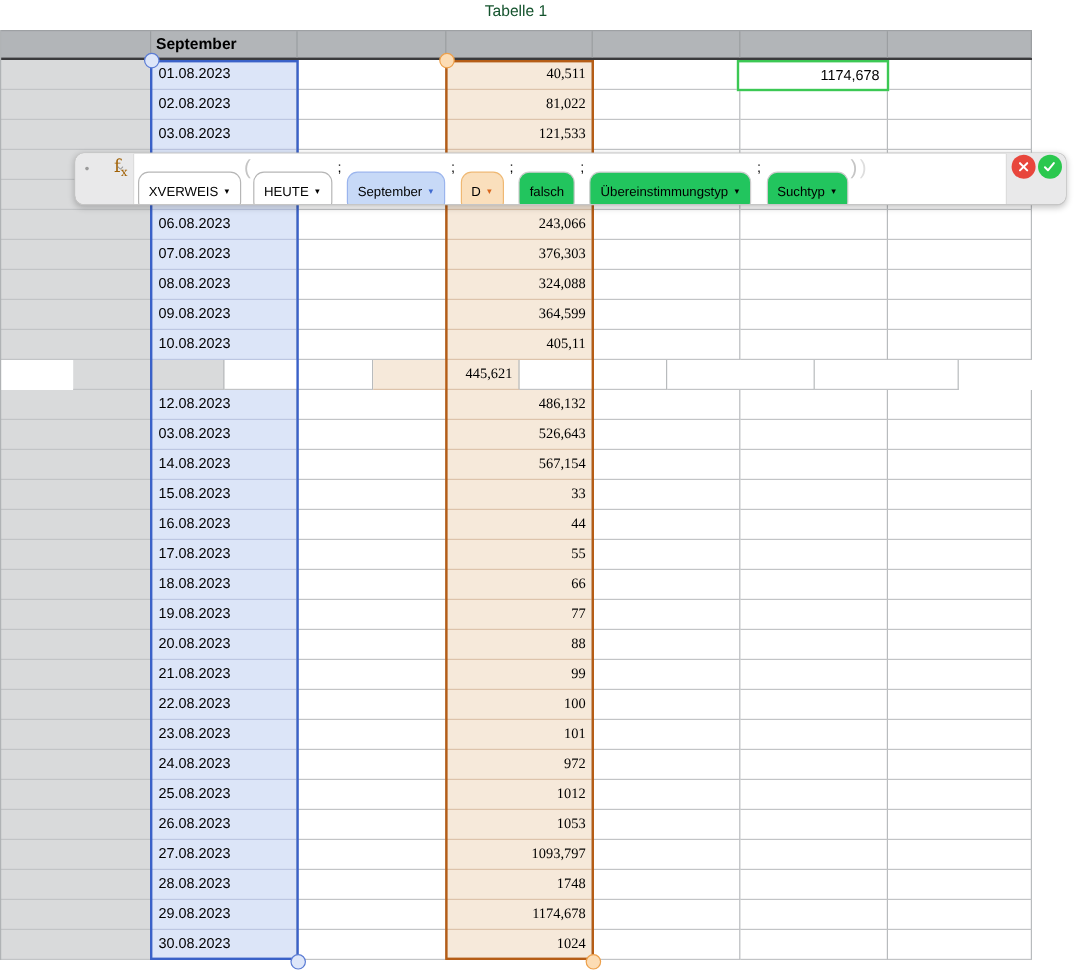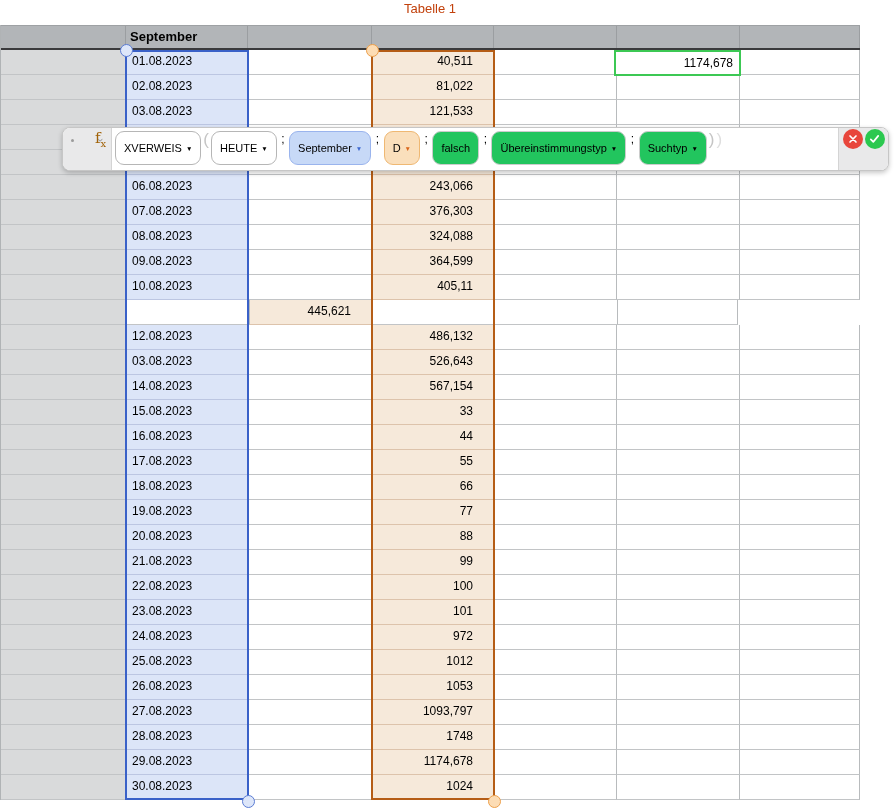--- a/index.html
+++ b/index.html
@@ -1,34 +1,34 @@
 <!DOCTYPE html>
 <html><head>
 <meta charset="utf-8">
 <style>
   * { margin:0; padding:0; box-sizing:border-box; }
   html,body { width:895px; height:810px; background:#fff; font-family:"Liberation Sans", sans-serif; overflow:hidden; }
   #stage { position:relative; width:895px; height:810px; }
 
-  .title { position:absolute; left:0; top:0; width:860px; height:20px; text-align:center; font-size:13px; color:#c2410c; line-height:18px; }
+  .title { position:absolute; left:0; top:0; width:860px; height:20px; text-align:center; font-size:13px; color:#14532d; line-height:18px; }
 
   .sheet { position:absolute; left:0; top:25px; width:860px; height:775px; }
   .edge-left { position:absolute; left:0; top:0; width:1px; height:775px; background:#b0b3b5; z-index:15; }
 
   .hdr { position:absolute; left:0; top:0; width:860px; height:25px; background:#b2b5b8; border-top:1px solid #9ea1a4; border-bottom:2px solid #3a3a3c; display:flex; }
   .hdr .hc { height:100%; border-right:1px solid #9b9ea1; font-weight:bold; font-size:13px; color:#000; padding:3px 0 0 4px; }
 
   .rows { position:absolute; left:0; top:25px; width:860px; }
-  .row { display:flex; width:860px; height:25px; }
+  .row { display:flex; width:860px; height:25px;justify-content:center; }
   .c { height:25px; border-right:1px solid #b8bbbd; border-bottom:1px solid #c2c4c6; font-size:12px; color:#000; line-height:23px; overflow:hidden; }
   .cA { width:126px; } .cB { width:122px; } .cC { width:124px; } .cD { width:122px; }
   .cE { width:123px; } .cF { width:123px; } .cG { width:120px; }
   .row .cA { background:#d9dadb; }
   .row .cB { background:#dce5f8; border-bottom-color:#bcc6e2; padding-left:6px; }
-  .row .cD { background:#f6e9da; border-bottom-color:#ddc3ab; text-align:right; padding-right:20px; }
+  .row .cD { background:#f6e9da; border-bottom-color:#ddc3ab; text-align:right; padding-right:5px;font-family:Liberation Serif, serif; }
 
   .sel { position:absolute; pointer-events:none; z-index:20; }
   .sel-blue { left:125px; top:25px; width:124px; height:750px; border:2px solid #3a61c8; }
   .sel-orange { left:371px; top:25px; width:124px; height:750px; border:2px solid #b55d16; }
   .sel-green { left:614px; top:25px; width:127px; height:26px; border:2px solid #3cc854; z-index:25; background:#fff; }
   .sel-green .v { display:block; text-align:right; font-size:12px; line-height:22px; padding-right:6px; }
 
   .handle { position:absolute; width:13px; height:13px; border-radius:50%; z-index:30; }
   .h-blue { background:#dde6f9; border:1.5px solid #5b7cd4; }
   .h-orange { background:#fcdcb4; border:1.5px solid #eda04b; }
@@ -39,21 +39,21 @@
   .fx-dot { position:absolute; left:8px; top:11px; width:3px; height:3px; border-radius:50%; background:#9b9b9b; }
   .fx-label { position:absolute; left:32px; top:1px; font-family:"DejaVu Serif", serif; color:#a16207; font-size:15px; }
   .fx-label sub { font-size:10px; }
   .fx-chev { position:absolute; left:36px; top:6px; display:inline-block; transform:rotate(90deg); font-size:11px; color:#9a9a9a; }
   .btn-sec { position:absolute; right:0; top:0; bottom:0; width:50px; background:#e9e9ea; border-left:1px solid #d4d4d4; border-radius:0 7px 7px 0; display:flex; align-items:flex-start; justify-content:center; gap:2px; padding-top:1px; }
   .cbtn { width:20px; height:20px; border-radius:50%; display:flex; align-items:center; justify-content:center; }
   .btn-red { background:#e8463c; }
   .btn-green { background:#2bc84f; }
 
   .tokens { position:absolute; left:50px; right:51px; top:0; bottom:0; padding:3px 0 0 1px; display:flex; align-items:flex-start; white-space:nowrap; overflow:hidden; }
-  .pill { display:inline-flex; align-items:center; height:16px; border-radius:9px; padding:16px 8px; font-size:11px; color:#000; margin:0 1px; }
+  .pill { display:inline-flex; align-items:center; height:16px; border-radius:9px; padding:16px 8px; font-size:11px; color:#000; margin:12px 1px; }
   .pill-function { background:#fff; border:1px solid #b6b6b6; }
   .pill-blue { background:#c7d9f7; border:1px solid #9ab4ed; }
   .pill-orange { background:#fadfbc; border:1px solid #efb873; }
   .pill-gray { background:#22c55e; border:1px solid #cccccc; }
   .pill-arrow { font-size:6.5px; margin-left:4px; }
   .pill-blue .pill-arrow { color:#3f6ad0; }
   .pill-orange .pill-arrow { color:#d9661c; }
   .sep-semi { font-size:12px; line-height:17px; margin:0 3.5px; color:#000; }
   .sep-paren { font-size:17px; line-height:17px; color:#c5c5c5; margin:0 1px; font-weight:300; }
   .sep-paren-2 { color:#dedede; }

